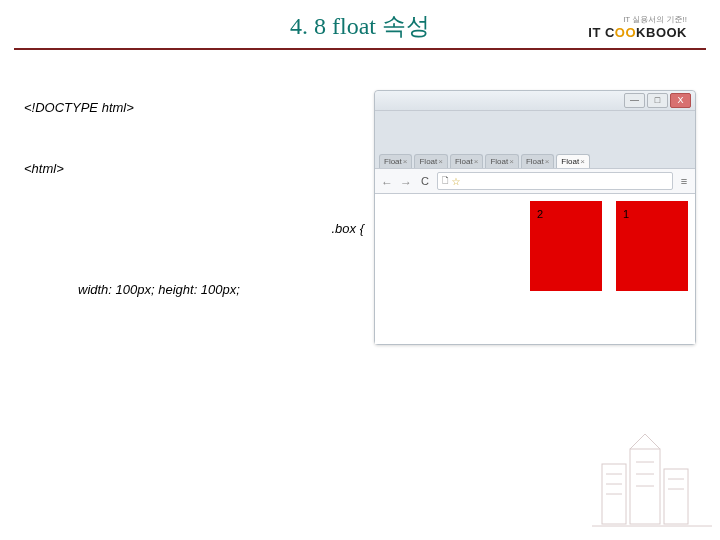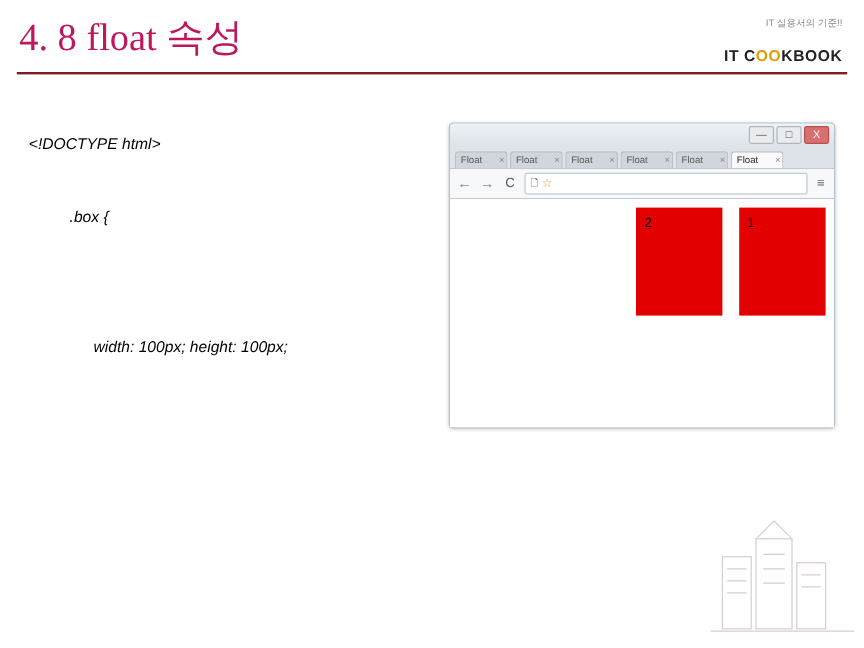--- a/index.html
+++ b/index.html
@@ -5,67 +5,67 @@
     * { margin: 0; padding: 0; box-sizing: border-box; }
     body {
       width: 720px;
       height: 540px;
       background: #fff;
       font-family: Georgia, 'Times New Roman', serif;
       position: relative;
       overflow: hidden;
     }
     .slide-title {
-      font-size: 32px;
+      font-size: 24px;
       padding: 10px 16px 6px;
-      color: #be185d;
+      color: #0f766e;
       font-family: Georgia, serif;
+      text-align: center;
     }
     .title-rule {
       margin: 0 14px 8px;
       border: none;
       border-top: 2px solid #7a1f1f;
     }
     .logo {
       position: absolute;
       top: 14px;
-      right: 18px;
+      right: 33px;
       text-align: right;
       font-family: Arial, sans-serif;
     }
     .logo-top {
       font-size: 8px;
       color: #888;
     }
     .logo-bottom {
       font-size: 13px;
       font-weight: bold;
       color: #222;
       letter-spacing: 0.5px;
-      margin-top: 14px;
     }
     .logo-bottom .o1 { color: #e69b00; }
     .logo-bottom .o2 { color: #e69b00; }
     .content {
       display: flex;
       padding: 0 24px;
       gap: 10px;
     }
     .code-block {
       flex: 0 0 340px;
       font-family: Arial, Helvetica, sans-serif;
       font-size: 13px;
       line-height: 1.55;
       color: #000;
       white-space: pre;
     }
     .code-line { display: block; font-style: italic; }
     .i1 { padding-left: 14px; }
-    .i2 { padding-left: 34px; }
-    .i3 { padding-left: 54px; margin-top: 48px; }
+    .i2 { padding-left: 34px; text-align: right; }
+    .i3 { padding-left: 54px; }
     .browser {
       flex: 1;
       margin-top: 32px;
       border: 1px solid #b8c0c8;
       border-radius: 4px;
       background: #f2f2f2;
       font-family: Arial, sans-serif;
       font-size: 10px;
       height: 255px;
       display: flex;
@@ -105,24 +105,25 @@
     .tab {
       background: #d0d6dc;
       border: 1px solid #b8c0c8;
       border-bottom: none;
       border-radius: 3px 3px 0 0;
       padding: 2px 4px;
       font-size: 8px;
       color: #555;
       display: flex;
       align-items: center;
-      gap: 14px;
+      gap: 1px;
       max-width: 44px;
       overflow: hidden;
       white-space: nowrap;
+      margin-top: 40px;
     }
     .tab.active { background: #fafafa; color: #222; }
     .tab .x { font-size: 8px; color: #888; }
     .toolbar {
       display: flex;
       align-items: center;
       background: #f7f8fa;
       padding: 3px 5px;
       gap: 5px;
       border-bottom: 1px solid #c4cad2;
@@ -203,20 +204,21 @@
 <div class="logo">
   <div class="logo-top">IT 실용서의 기준!!</div>
   <div class="logo-bottom">
     <span>IT C</span><span class="o1">O</span><span class="o2">O</span><span>KBOOK</span>
   </div>
 </div>
 
 <div class="content">
   <div class="code-block">
     <span class="code-line">&lt;!DOCTYPE html&gt;</span>
+    <span class="code-line">&lt;html&gt;</span>
     <span class="code-line i2">.box {</span>
     <span class="code-line i3">width: 100px; height: 100px;</span>
     
     
     
     
     
     
     
     

